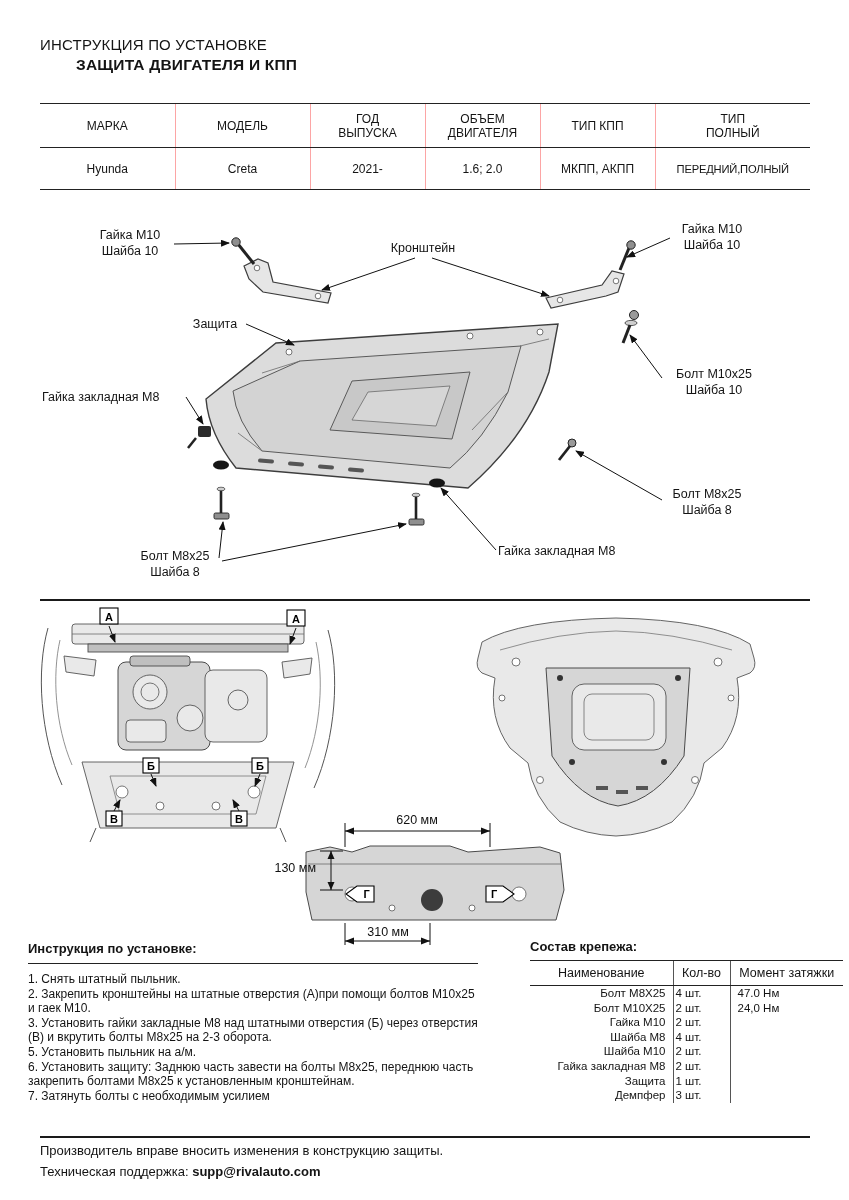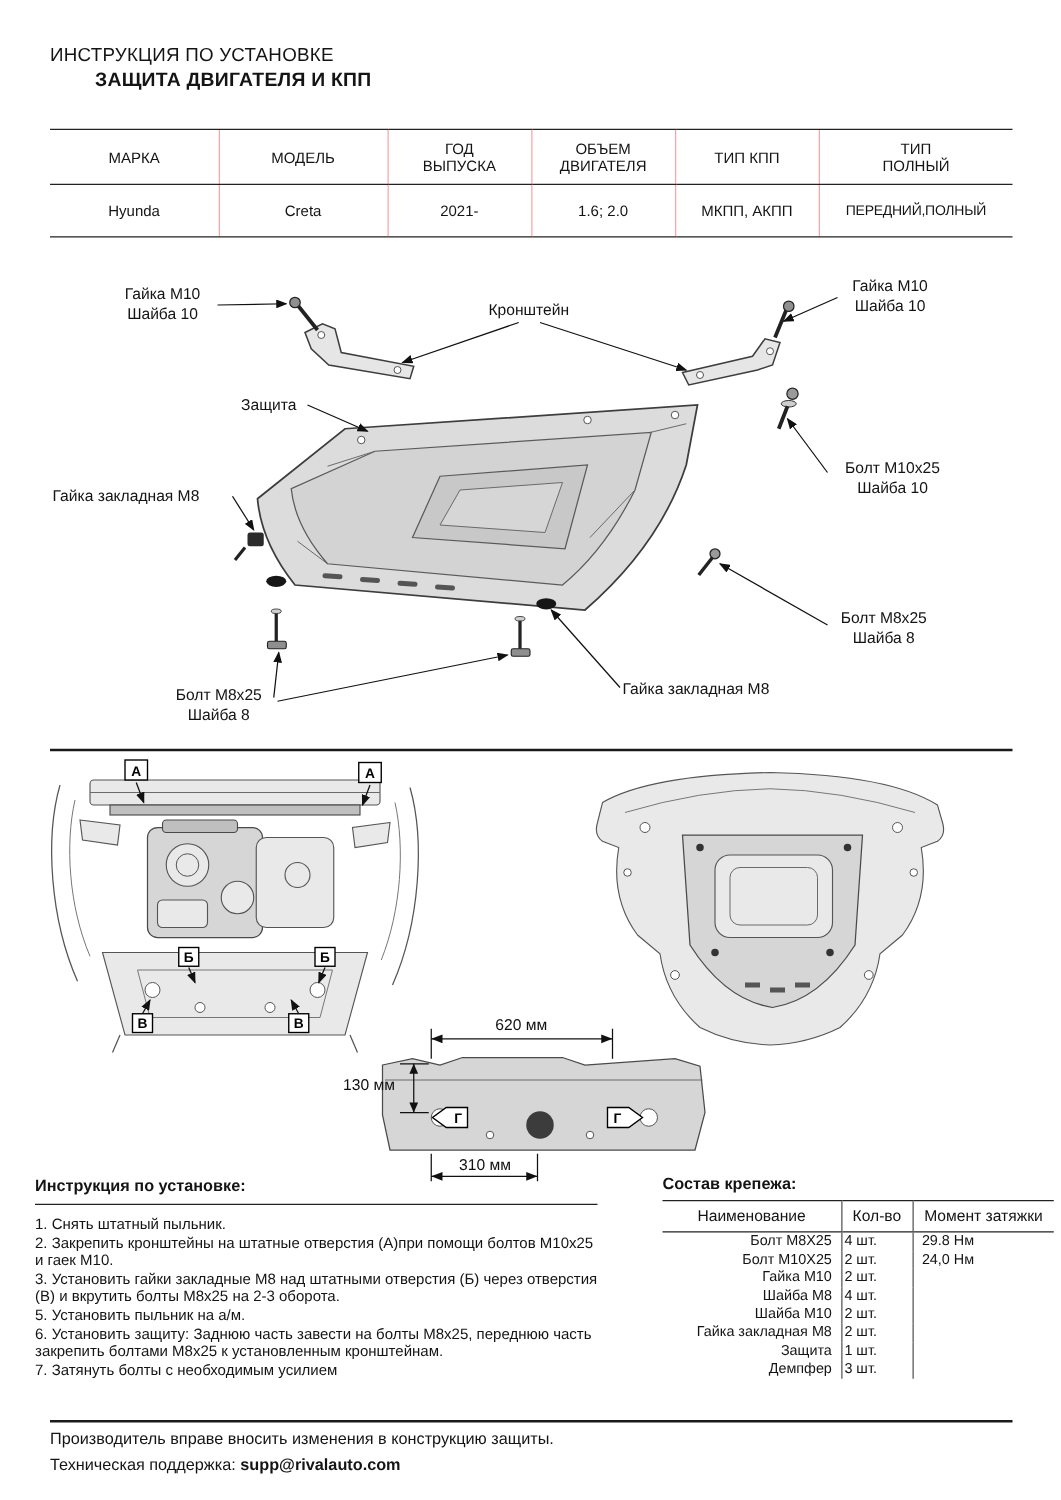--- a/index.html
+++ b/index.html
@@ -365,21 +365,21 @@
       <tr>
         <th>Наименование</th>
         <th>Кол-во</th>
         <th>Момент затяжки</th>
       </tr>
     </thead>
     <tbody>
       <tr>
           <td class="name">Болт М8Х25</td>
           <td class="qty">4 шт.</td>
-          <td class="torque">29.8 Нм</td>
+          <td class="torque">47.0 Нм</td>
         </tr>
       <tr>
           <td class="name">Болт М10Х25</td>
           <td class="qty">2 шт.</td>
           <td class="torque">24,0 Нм</td>
         </tr>
       <tr>
           <td class="name">Гайка М10</td>
           <td class="qty">2 шт.</td>
           <td class="torque"></td>

